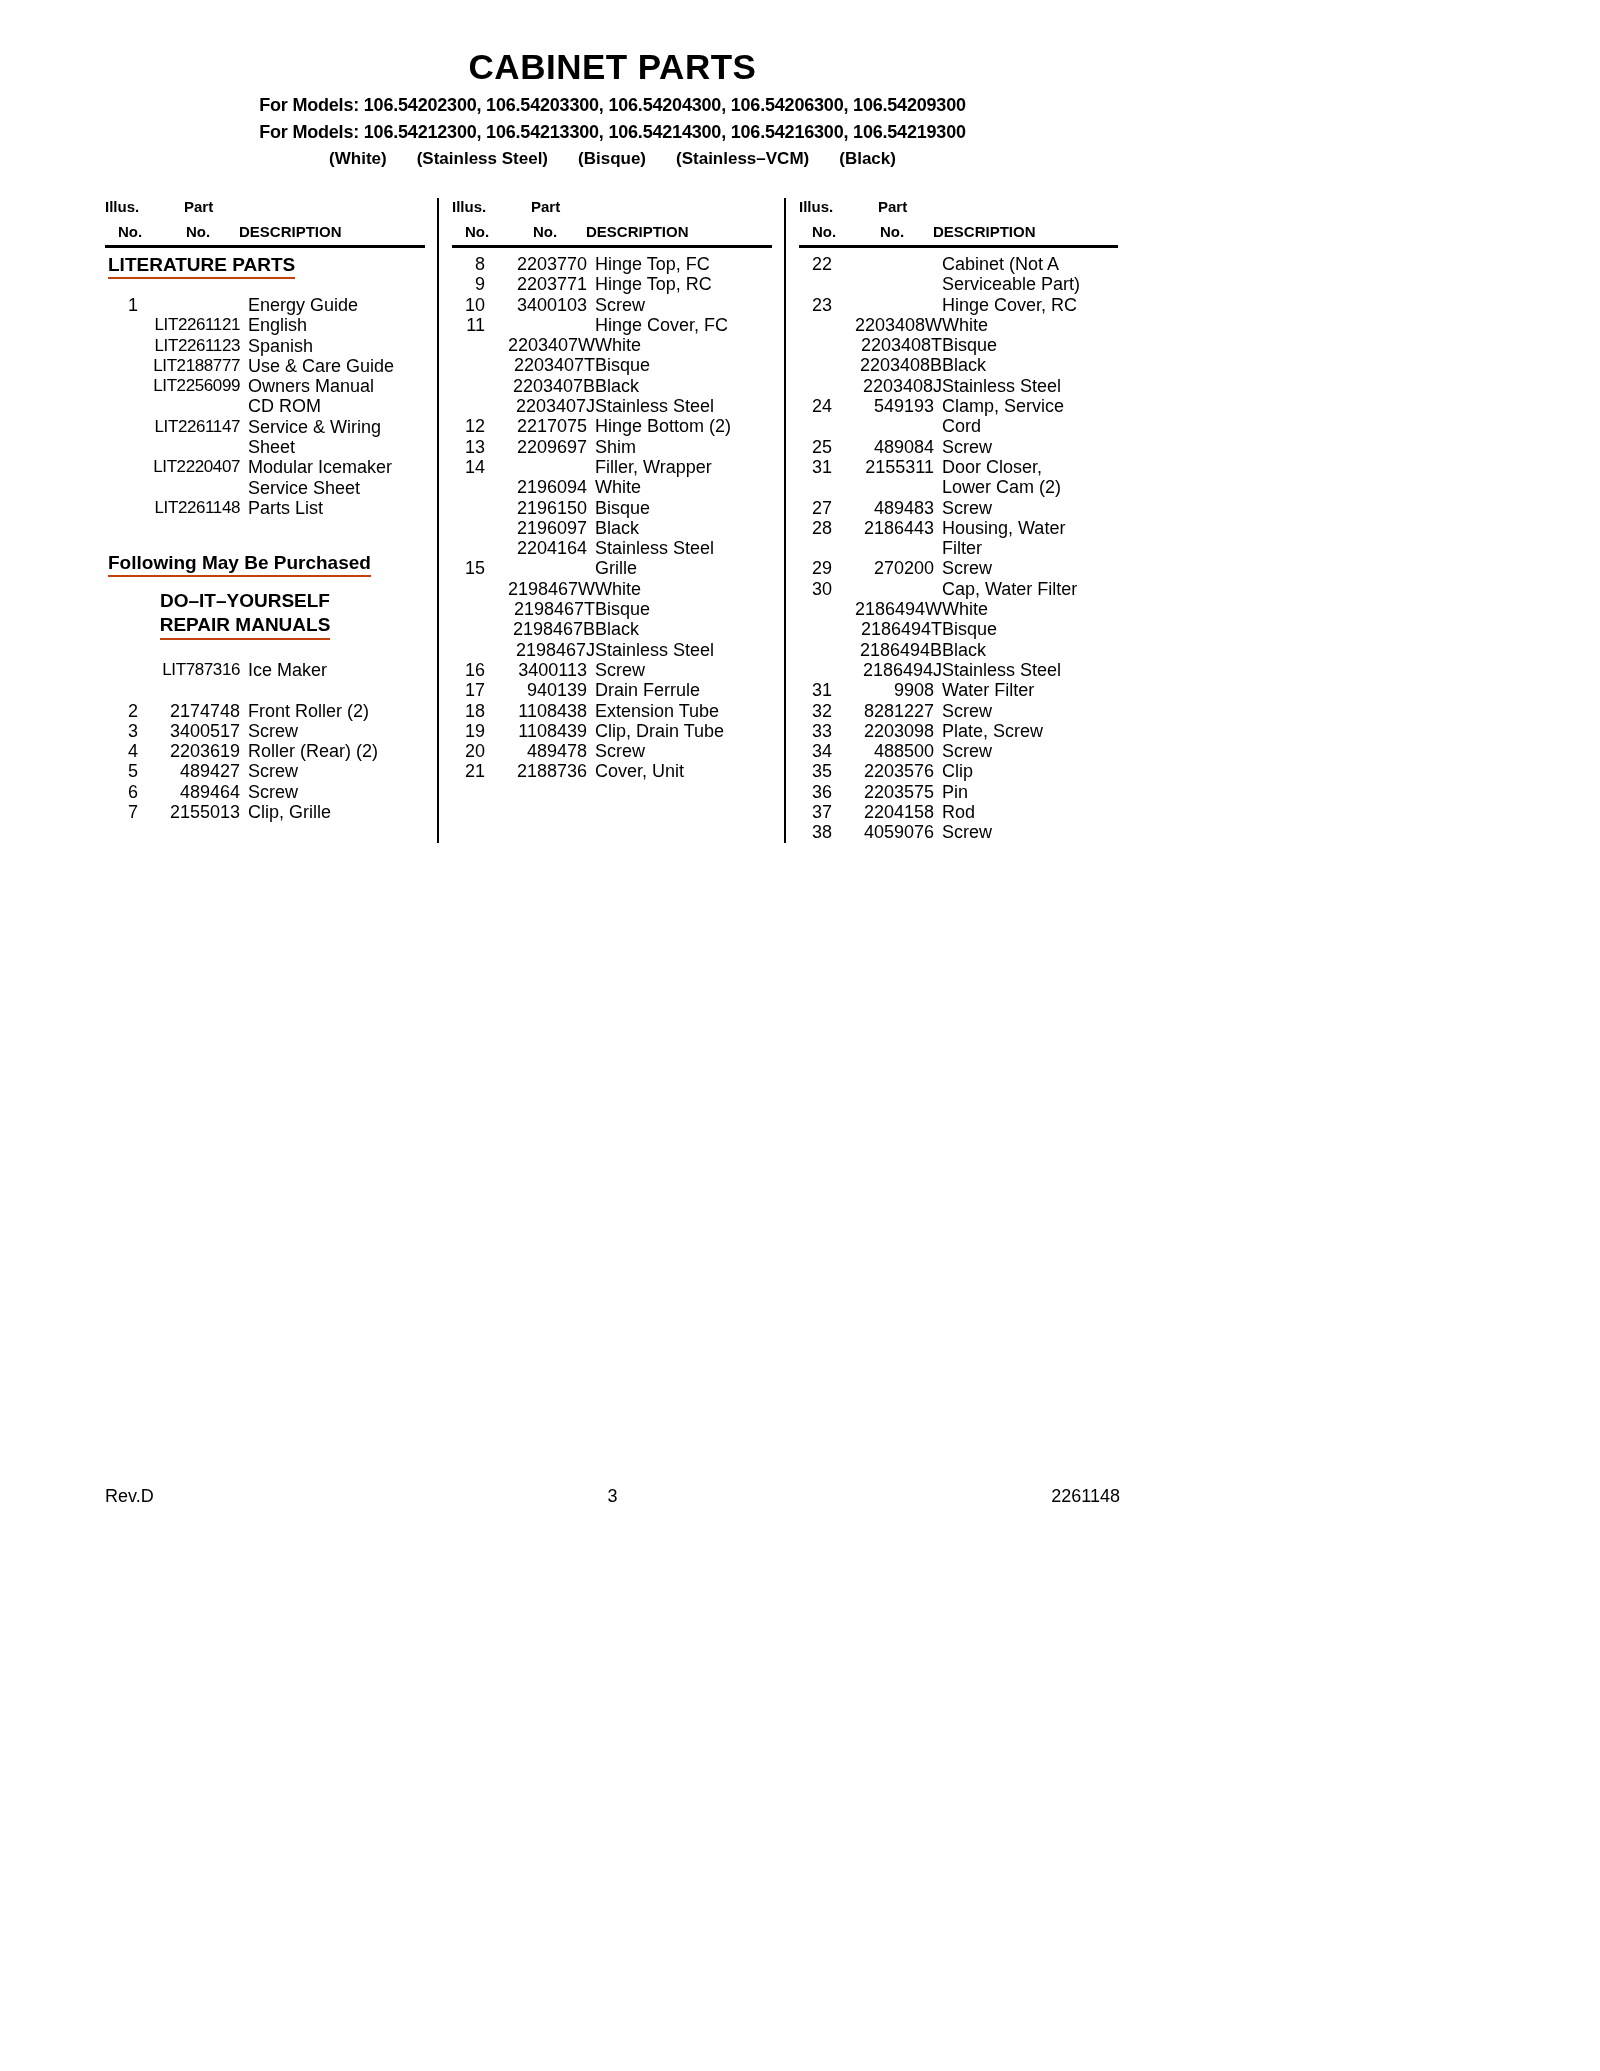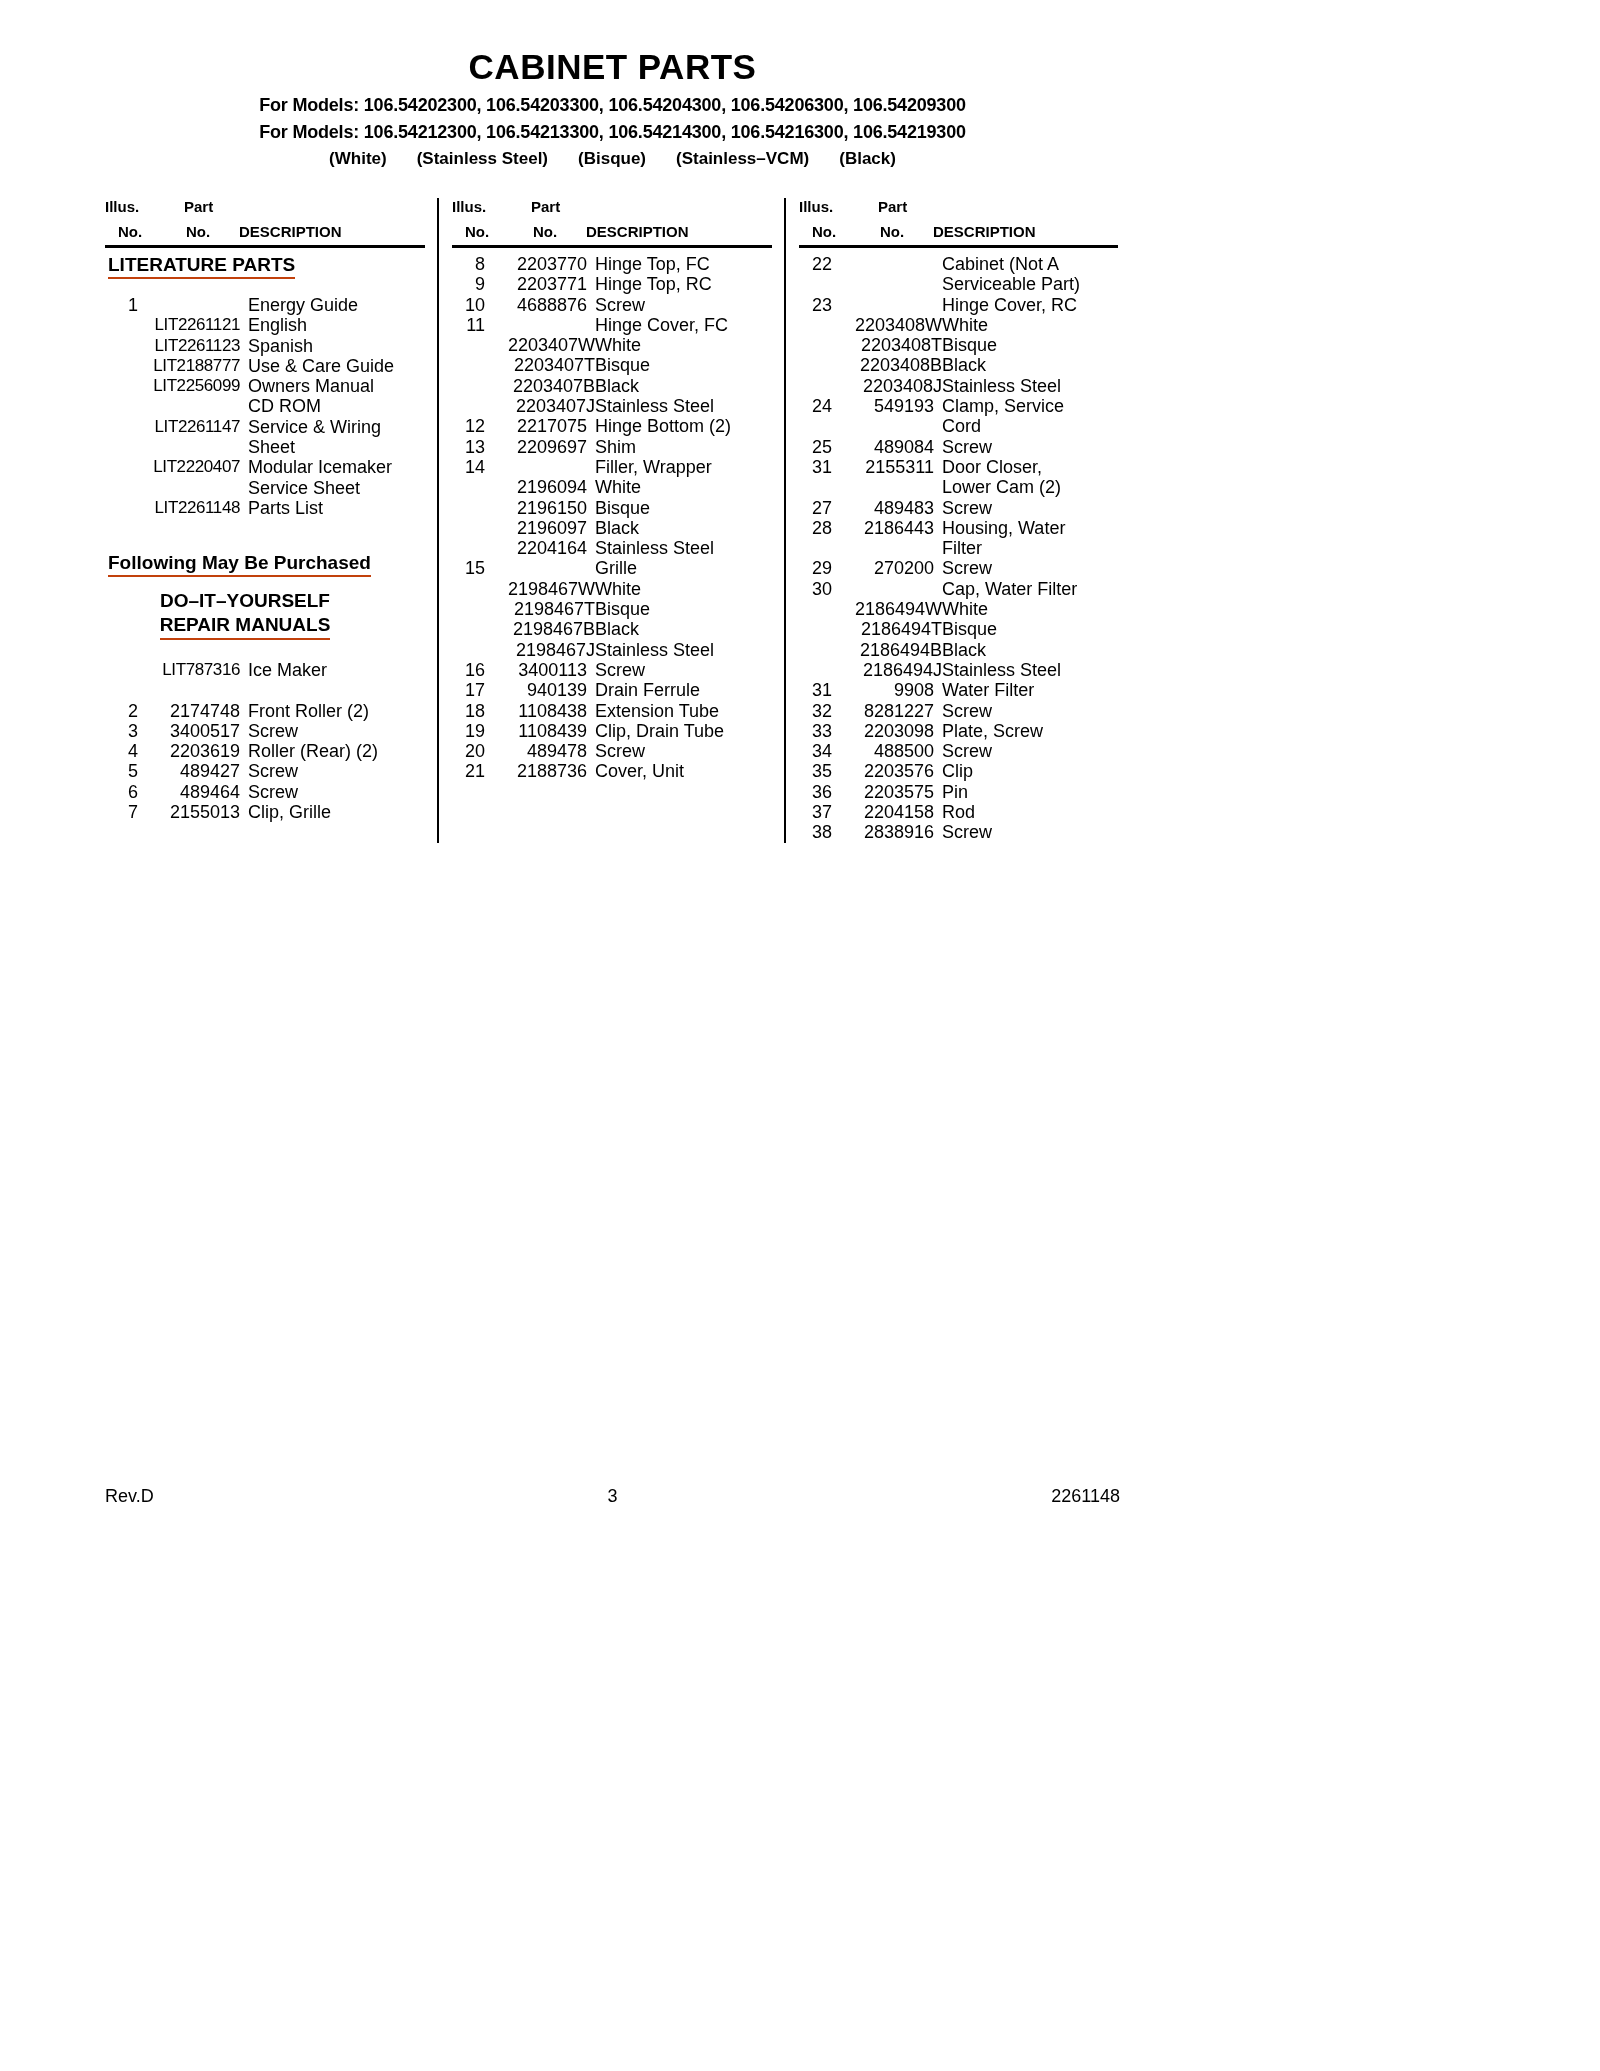--- a/index.html
+++ b/index.html
@@ -215,21 +215,21 @@
         </div>
         <div class="prow">
           <span class="cell-illus">9</span>
           <span class="cell-part">2203771</span>
           <span class="cell-desc">
             <div class="desc-line">Hinge Top, RC</div>
           </span>
         </div>
         <div class="prow">
           <span class="cell-illus">10</span>
-          <span class="cell-part">4688876</span>
+          <span class="cell-part">3400103</span>
           <span class="cell-desc">
             <div class="desc-line">Screw</div>
           </span>
         </div>
         <div class="prow">
           <span class="cell-illus">11</span>
           <span class="cell-part"></span>
           <span class="cell-desc">
             <div class="desc-line">Hinge Cover, FC</div>
           </span>
@@ -564,21 +564,21 @@
         </div>
         <div class="prow">
           <span class="cell-illus">37</span>
           <span class="cell-part">2204158</span>
           <span class="cell-desc">
             <div class="desc-line">Rod</div>
           </span>
         </div>
         <div class="prow">
           <span class="cell-illus">38</span>
-          <span class="cell-part">2838916</span>
+          <span class="cell-part">4059076</span>
           <span class="cell-desc">
             <div class="desc-line">Screw</div>
           </span>
         </div>
       </div>
     </div>
 </div>
 
 <div class="footer">
   <span class="f-left">Rev.D</span>

